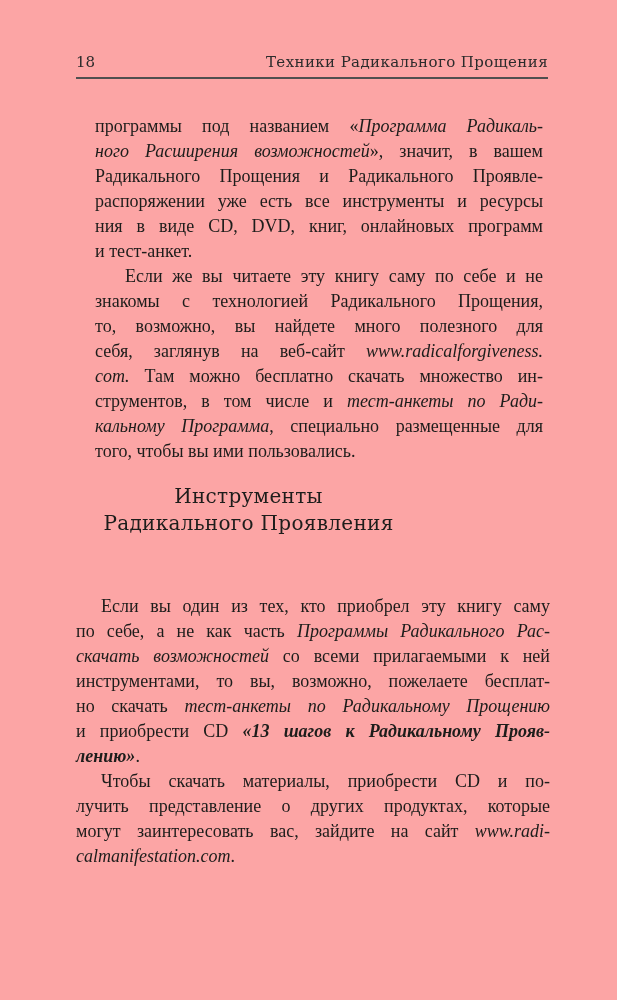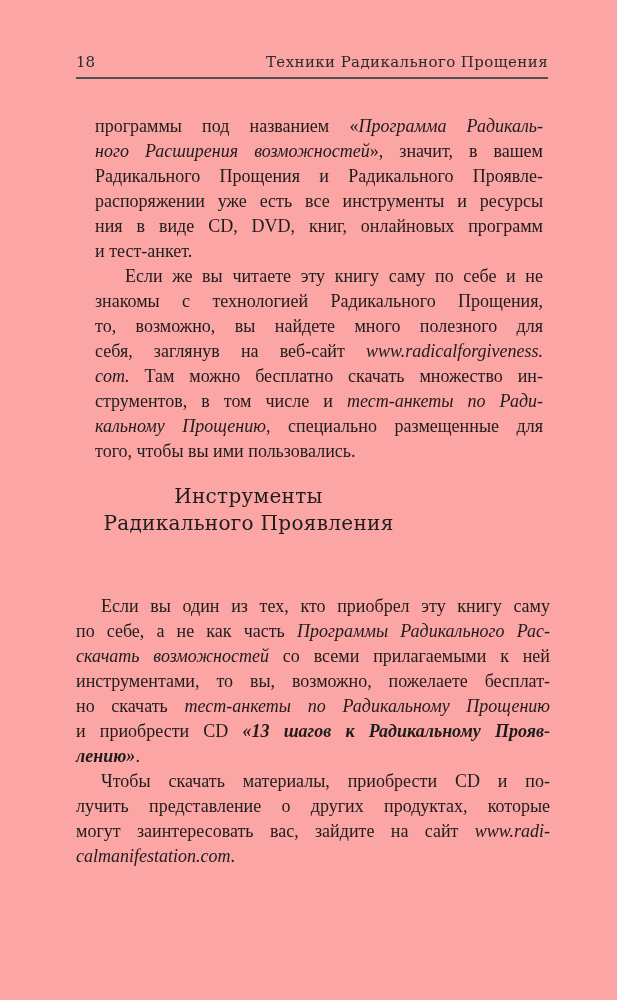--- a/index.html
+++ b/index.html
@@ -70,21 +70,21 @@
         <div class="line j"><span class="n">ния в виде CD, DVD, книг, онлайновых программ</span></div>
         <div class="line last"><span class="n">и тест-анкет.</span></div>
       </div>
       <div class="para">
         <div class="line j indent"><span class="n">Если же вы читаете эту книгу саму по себе и не</span></div>
         <div class="line j"><span class="n">знакомы с технологией Радикального Прощения,</span></div>
         <div class="line j"><span class="n">то, возможно, вы найдете много полезного для</span></div>
         <div class="line j"><span class="n">себя, заглянув на веб-сайт </span><span class="i">www.radicalforgiveness.</span></div>
         <div class="line j"><span class="i">com.</span><span class="n"> Там можно бесплатно скачать множество ин-</span></div>
         <div class="line j"><span class="n">струментов, в том числе и </span><span class="i">тест-анкеты по Ради-</span></div>
-        <div class="line j"><span class="i">кальному Прощению</span><span class="n">, специально размещенные для</span></div>
+        <div class="line j"><span class="i">кальному Программа</span><span class="n">, специально размещенные для</span></div>
         <div class="line last"><span class="n">того, чтобы вы ими пользовались.</span></div>
       </div>
     </div>
 
   <div class="section-heading">
     <div>Инструменты</div>
     <div>Радикального Проявления</div>
   </div>
 
   <div class="text-block block-bottom">

